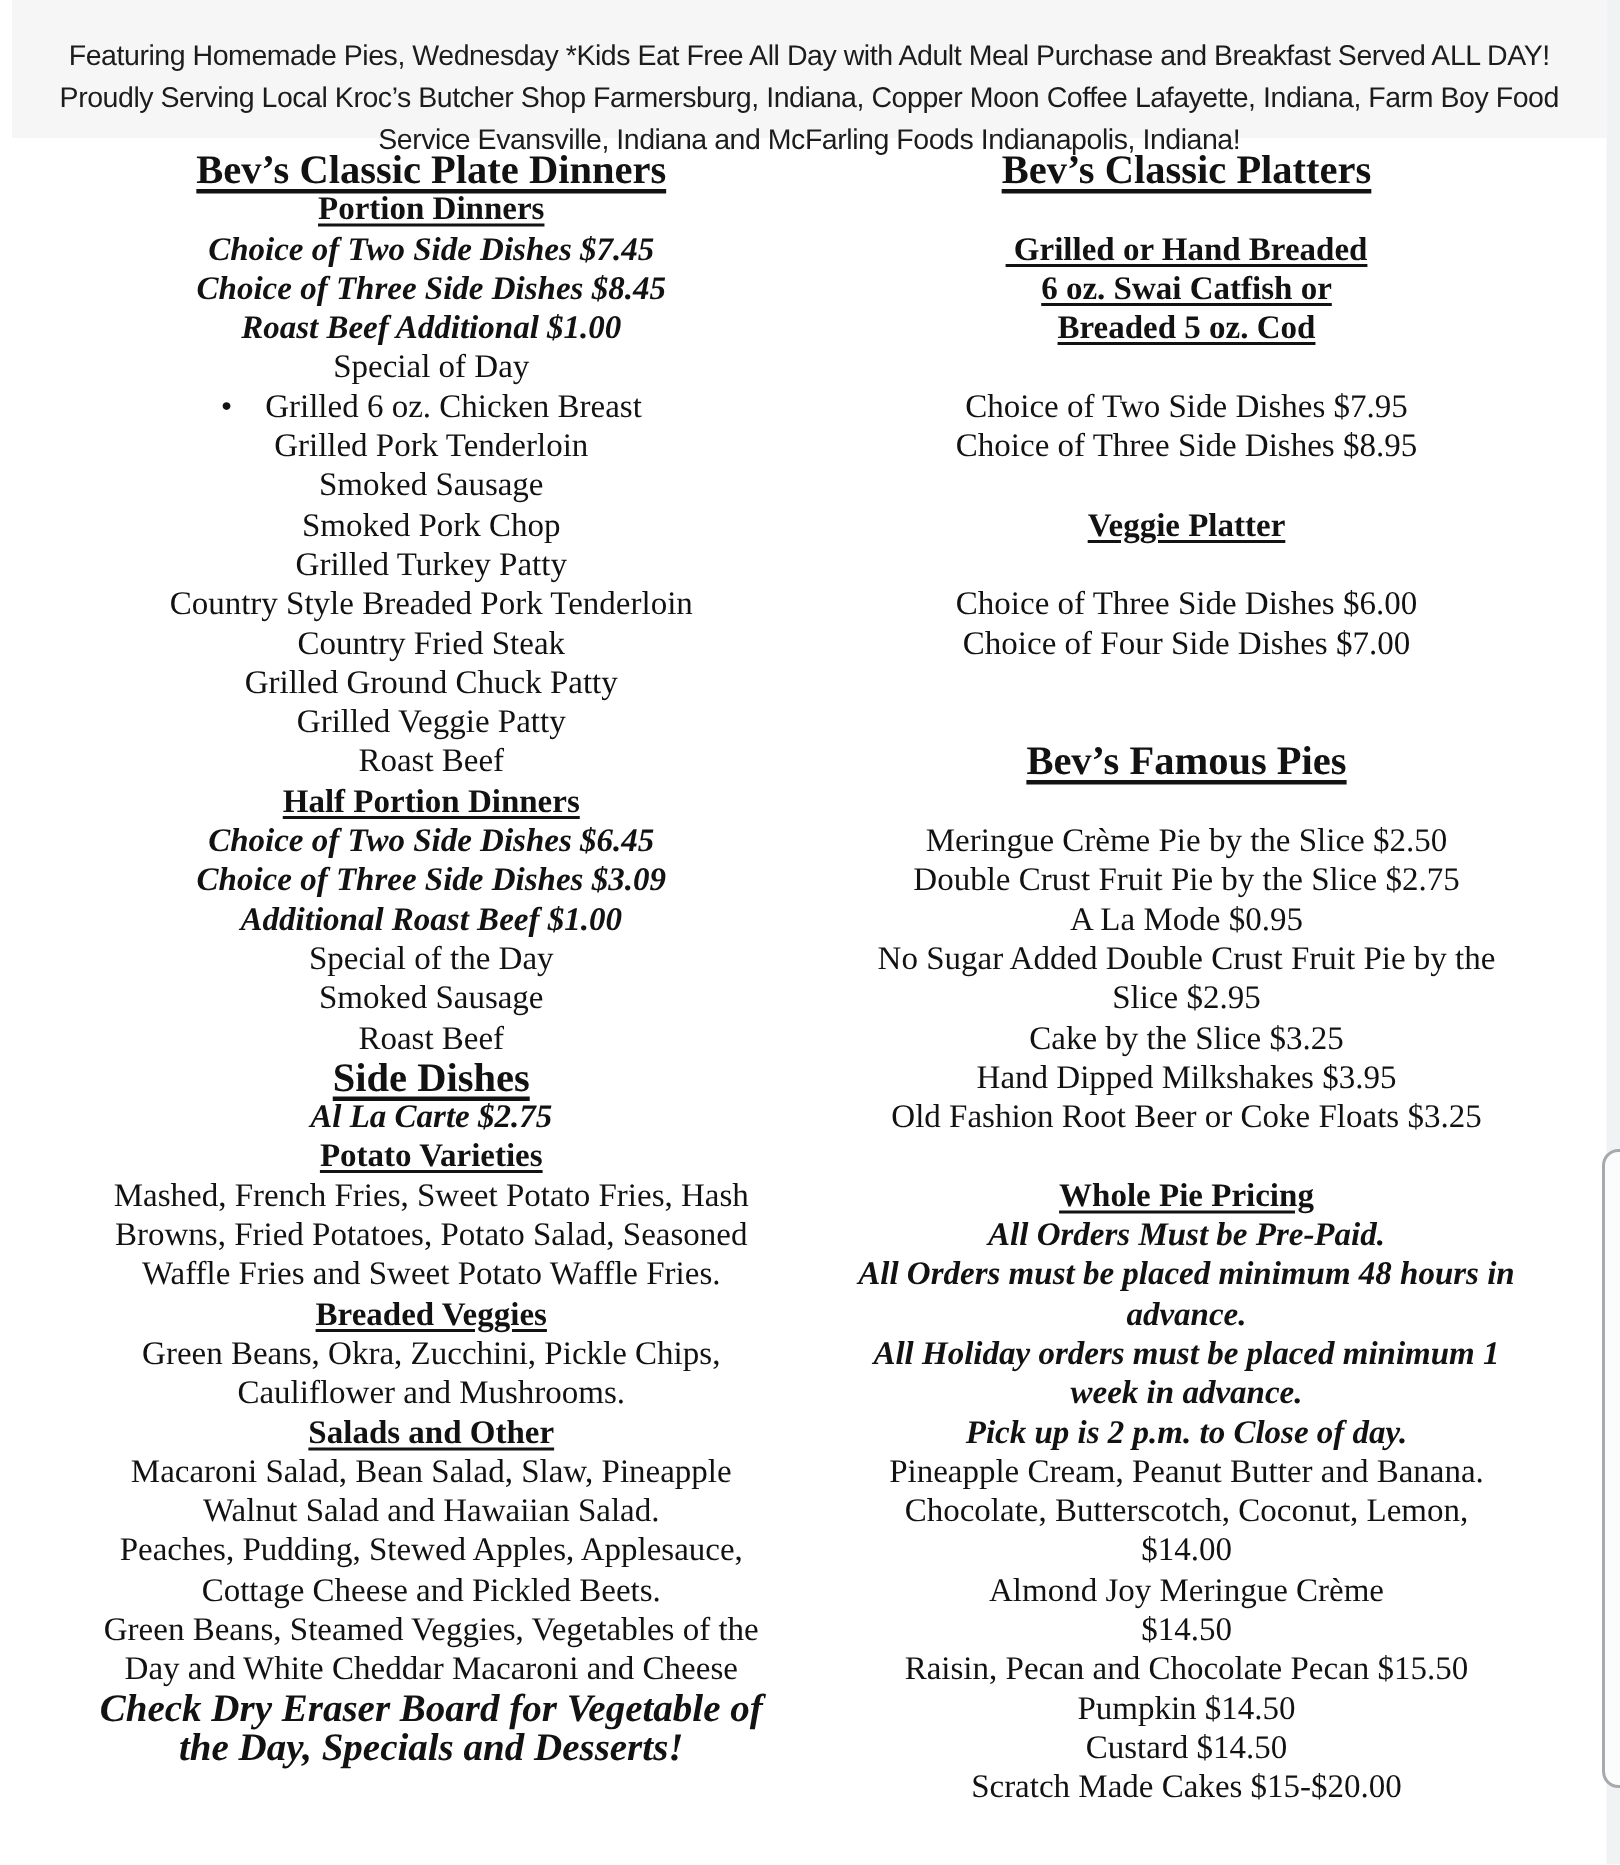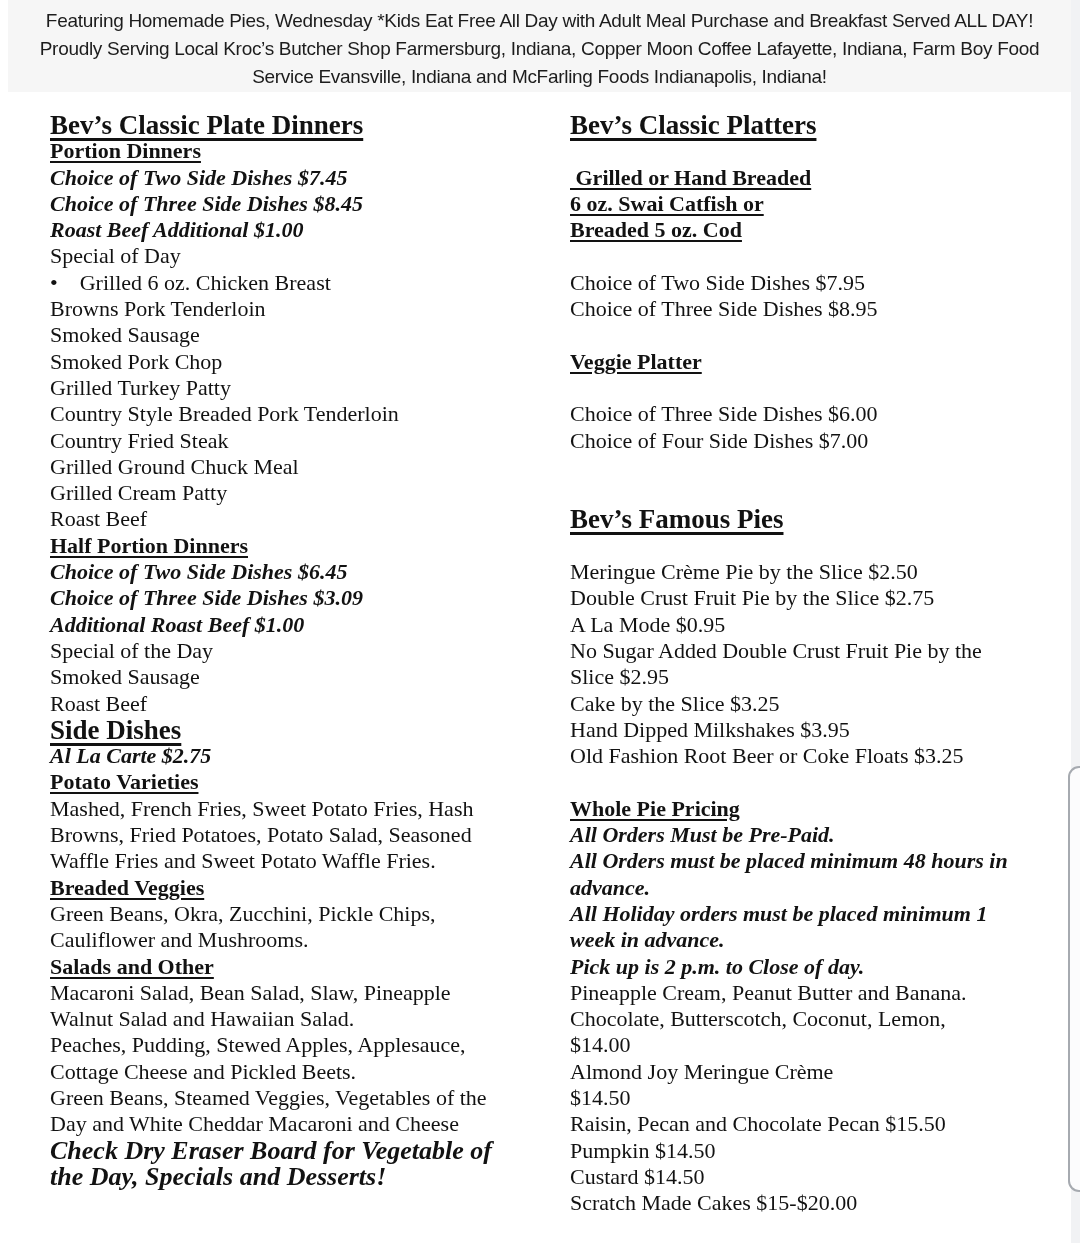--- a/index.html
+++ b/index.html
@@ -3,26 +3,26 @@
 <meta charset="utf-8">
 <style>
   html,body{margin:0;padding:0;}
   body{
     width:1080px;height:1243px;position:relative;overflow:hidden;
     background:#ffffff;color:#121212;
     font-family:"Liberation Serif", serif;
   }
   .banner{
     position:absolute;left:8px;top:0;width:1063px;height:92px;
-    background:#f6f6f6;box-sizing:border-box;padding-top:7px;
+    background:#f6f6f6;box-sizing:border-box;padding-top:24px;
     font-family:"Liberation Sans", sans-serif;
     font-size:19px;color:#1c1c1c;letter-spacing:-0.3px;
   }
   .banner .line{line-height:28px;text-align:center;white-space:nowrap;overflow:visible;}
-  .col{position:absolute;top:100px;text-align:left;font-size:22px;margin-top:12px;}
+  .col{position:absolute;top:100px;text-align:center;font-size:22px;}
   .col-left{left:50px;width:475px;}
   .col-right{left:570px;width:442px;}
   .col .line{line-height:26.3px;white-space:nowrap;}
   .line-h1{
     font-size:27px;line-height:32px;font-weight:bold;
     text-decoration:underline;text-decoration-thickness:2.5px;text-underline-offset:4px;
   }
   .line-h2{
     font-weight:bold;
     text-decoration:underline;text-decoration-thickness:2px;text-underline-offset:3px;
@@ -50,28 +50,28 @@
   </div>
 
 <div class="col col-left" id="col-left">
     <div class="line line-h1">Bev’s Classic Plate Dinners</div>
     <div class="line line-h2">Portion Dinners</div>
     <div class="line line-bold">Choice of Two Side Dishes $7.45</div>
     <div class="line line-bold">Choice of Three Side Dishes $8.45</div>
     <div class="line line-bold">Roast Beef Additional $1.00</div>
     <div class="line line-reg">Special of Day</div>
     <div class="line line-reg">•&nbsp;&nbsp;&nbsp;&nbsp;Grilled 6 oz. Chicken Breast</div>
-    <div class="line line-reg">Browns Pork Tenderloin</div>
+    <div class="line line-reg">Grilled Pork Tenderloin</div>
     <div class="line line-reg">Smoked Sausage</div>
     <div class="line line-reg">Smoked Pork Chop</div>
     <div class="line line-reg">Grilled Turkey Patty</div>
     <div class="line line-reg">Country Style Breaded Pork Tenderloin</div>
     <div class="line line-reg">Country Fried Steak</div>
-    <div class="line line-reg">Grilled Ground Chuck Meal</div>
-    <div class="line line-reg">Grilled Cream Patty</div>
+    <div class="line line-reg">Grilled Ground Chuck Patty</div>
+    <div class="line line-reg">Grilled Veggie Patty</div>
     <div class="line line-reg">Roast Beef</div>
     <div class="line line-h2">Half Portion Dinners</div>
     <div class="line line-bold">Choice of Two Side Dishes $6.45</div>
     <div class="line line-bold">Choice of Three Side Dishes $3.09</div>
     <div class="line line-bold">Additional Roast Beef $1.00</div>
     <div class="line line-reg">Special of the Day</div>
     <div class="line line-reg">Smoked Sausage</div>
     <div class="line line-reg">Roast Beef</div>
     <div class="line line-h1">Side Dishes</div>
     <div class="line line-bold">Al La Carte $2.75</div>

